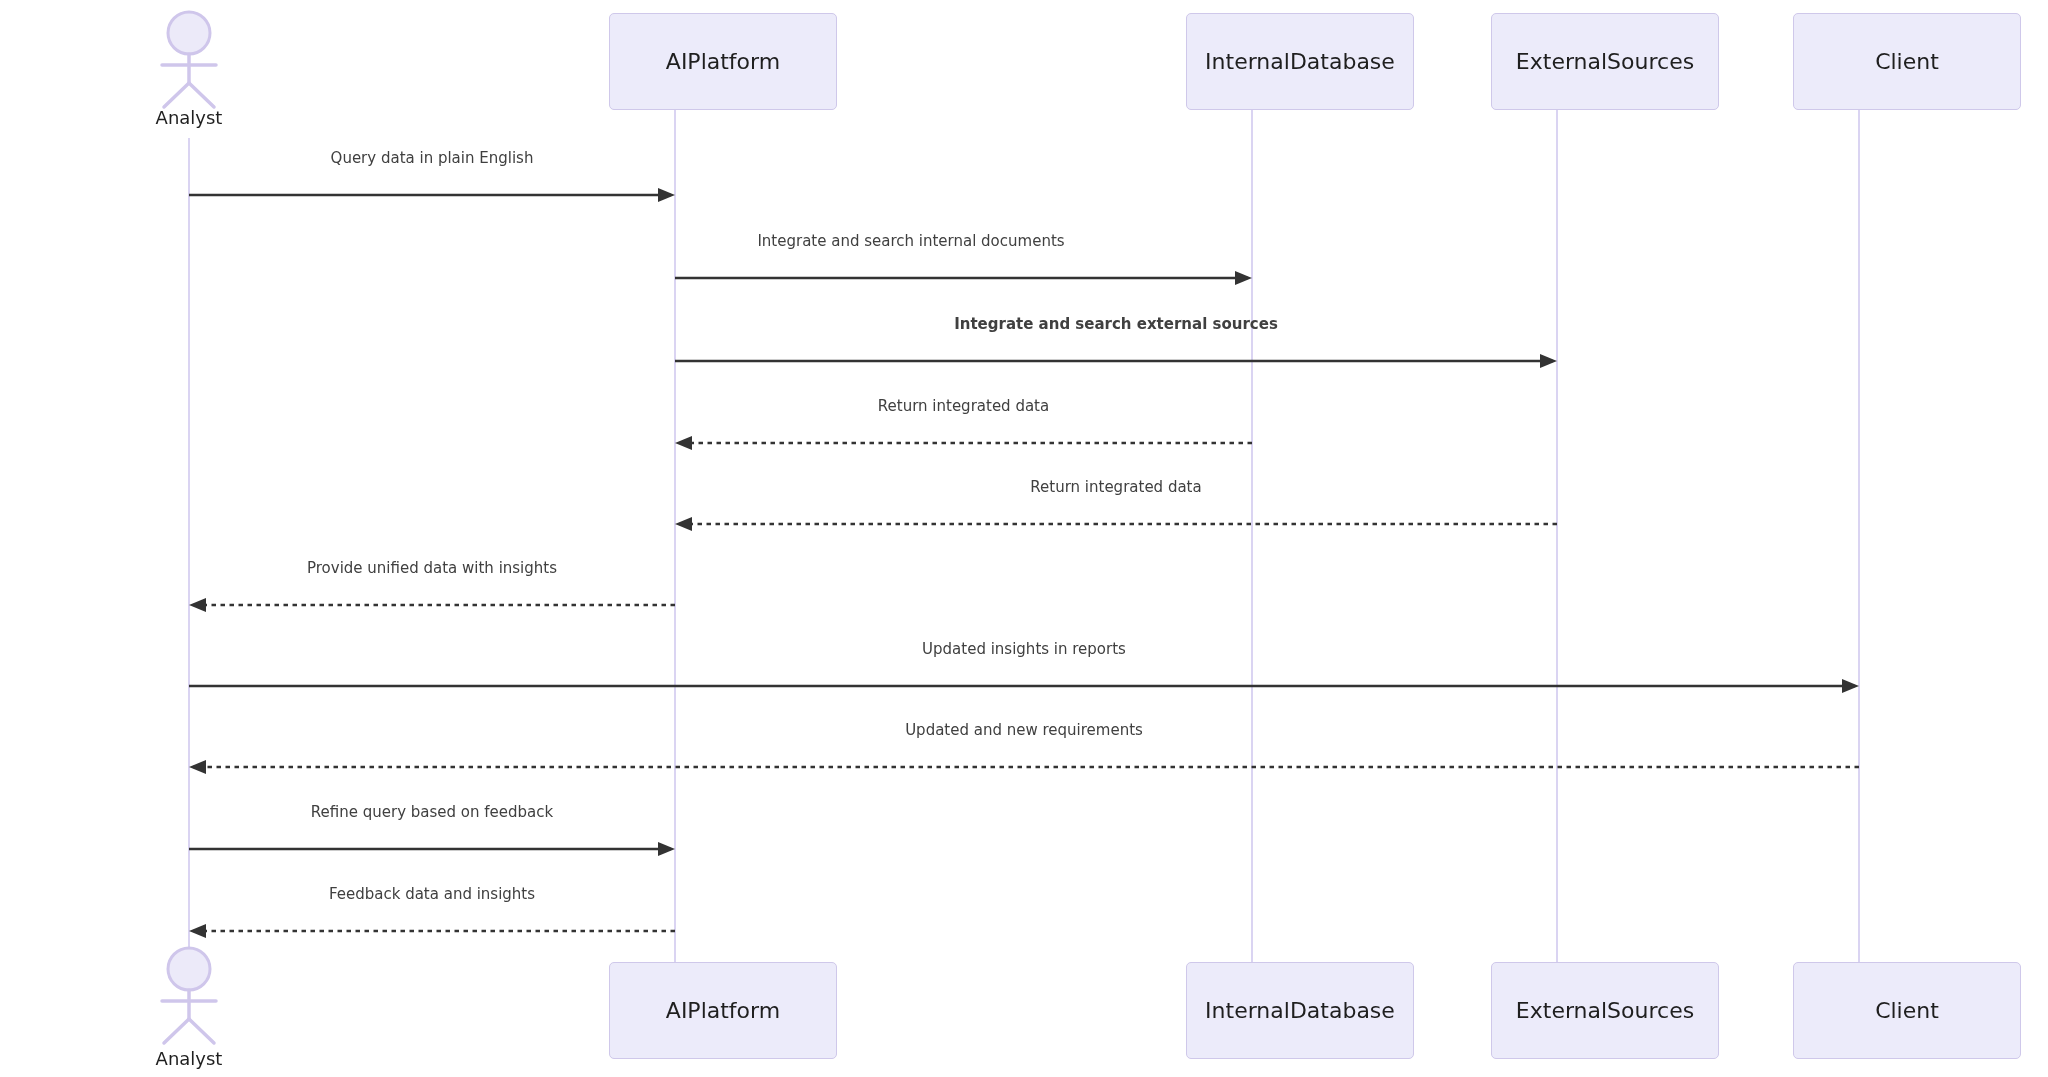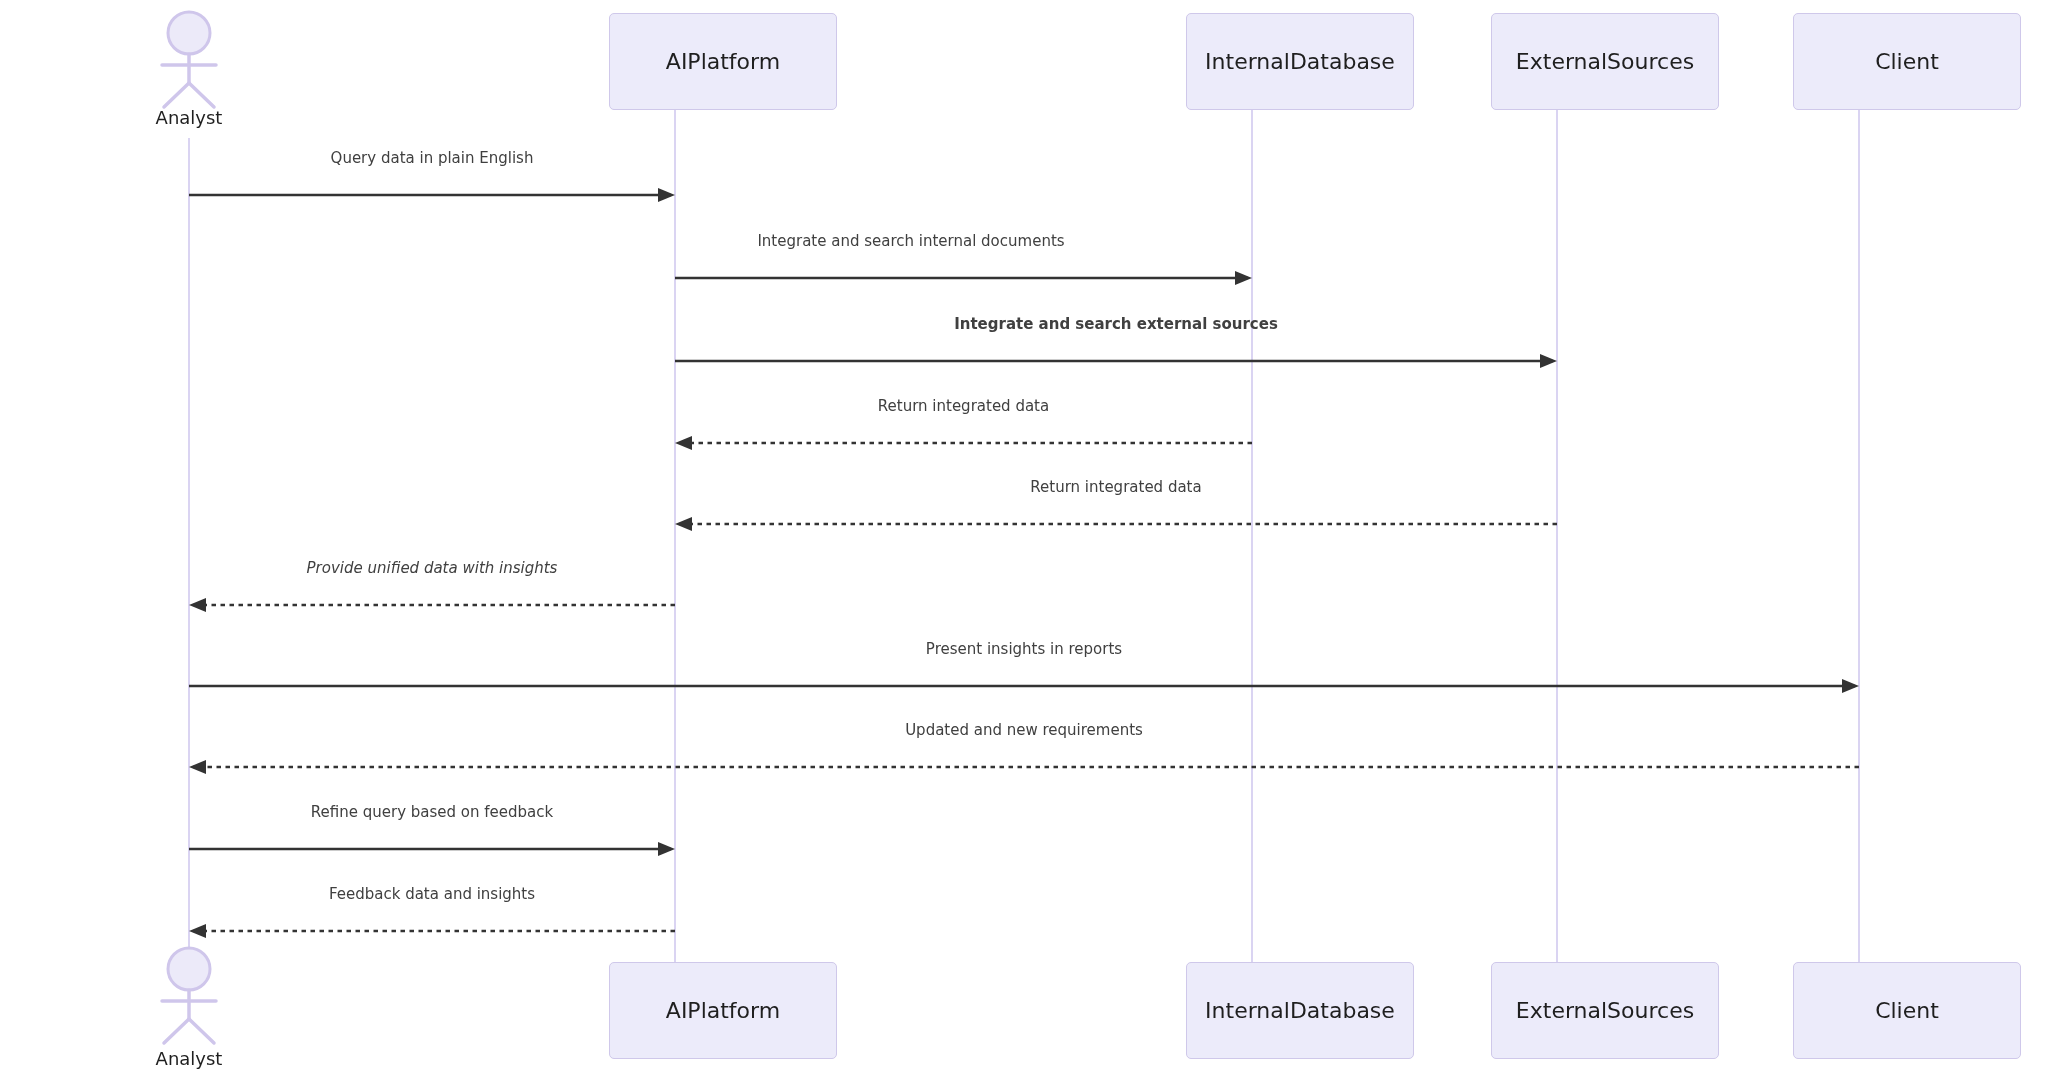--- a/index.html
+++ b/index.html
@@ -149,19 +149,19 @@
       <div class="pbox" style="left: 1745px; top: 962px;">
         <span>Client</span>
       </div>
     </div>
   <div id="labels">
       <div class="msg-label" style="left: 432px; top: 144px;">Query data in plain English</div>
       <div class="msg-label" style="left: 911px; top: 227px;">Integrate and search internal documents</div>
       <div class="msg-label" style="left: 1116px; top: 310px; font-weight: bold;">Integrate and search external sources</div>
       <div class="msg-label" style="left: 963.5px; top: 392px;">Return integrated data</div>
       <div class="msg-label" style="left: 1116px; top: 473px;">Return integrated data</div>
-      <div class="msg-label" style="left: 432px; top: 554px; font-style: italic;">Provide unified data with insights</div>
-      <div class="msg-label" style="left: 1024px; top: 635px;">Present insights in reports</div>
+      <div class="msg-label" style="left: 432px; top: 554px;">Provide unified data with insights</div>
+      <div class="msg-label" style="left: 1024px; top: 635px;">Updated insights in reports</div>
       <div class="msg-label" style="left: 1024px; top: 716px;">Updated and new requirements</div>
       <div class="msg-label" style="left: 432px; top: 798px;">Refine query based on feedback</div>
       <div class="msg-label" style="left: 432px; top: 880px;">Feedback data and insights</div>
     </div>
 </div>
 
 </body></html>

